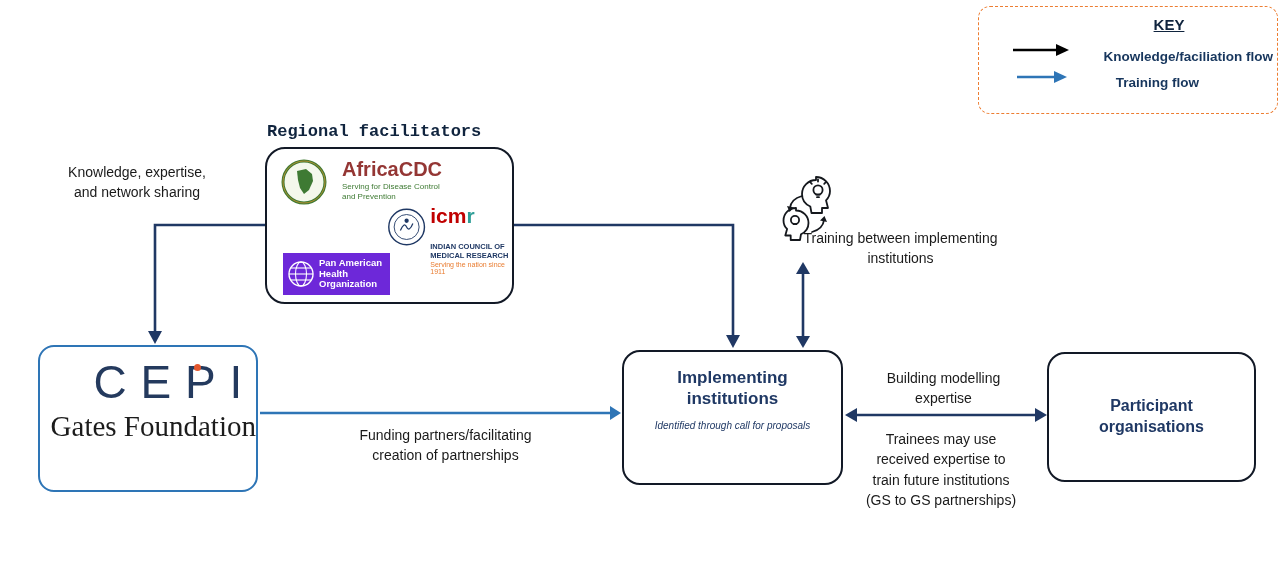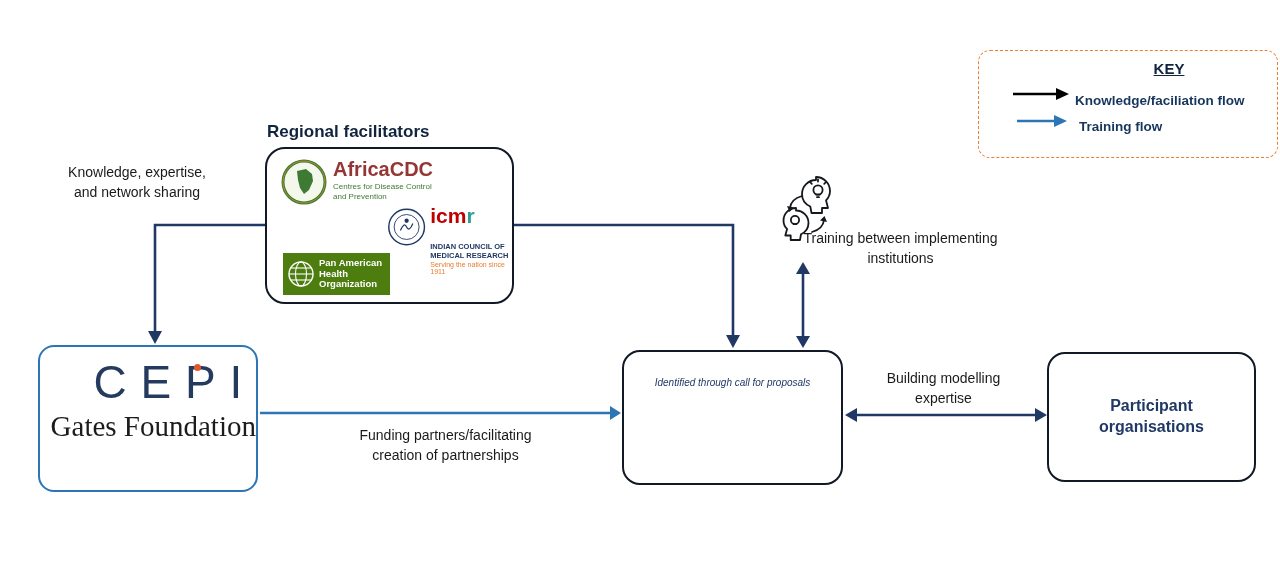--- a/index.html
+++ b/index.html
@@ -2,44 +2,44 @@
 <html><head>
 <meta charset="utf-8">
 <style>
   html,body{margin:0;padding:0;background:#fff;}
   .canvas{position:relative;width:1280px;height:566px;background:#ffffff;overflow:hidden;
           font-family:"Liberation Sans",sans-serif;}
   .arrows{position:absolute;left:0;top:0;pointer-events:none;}
 
   
   .key-box{position:absolute;left:978px;top:6px;width:298px;height:106px;
-           border:1.6px dashed #ED7D31;border-radius:12px;background:#fff;margin-top:44px;}
+           border:1.6px dashed #ED7D31;border-radius:12px;background:#fff;}
   .key-title{position:absolute;left:130px;top:9px;width:120px;text-align:center;
              font-size:15px;font-weight:bold;text-decoration:underline;color:#10243E;}
   .key-arrow{position:absolute;}
   .key-arrow.k1{left:34px;top:36px;}
   .key-arrow.k2{left:38px;top:63px;}
-  .key-label{position:absolute;font-size:13.5px;font-weight:bold;color:#17365D;text-align:left;}
+  .key-label{position:absolute;font-size:13.5px;font-weight:bold;color:#17365D;text-align:right;}
   .key-label.k1{left:96px;top:42px;width:198px;}
   .key-label.k2{left:100px;top:68px;width:120px;}
 
   
-  .regional-heading{position:absolute;left:267px;top:122px;font-size:17px;font-weight:bold;color:#10243E;}
+  .regional-heading{position:absolute;left:267px;top:122px;font-size:17px;font-weight:bold;color:#10243E;font-family:Liberation Mono, monospace;}
   .regional-box{position:absolute;left:265px;top:147px;width:245px;height:153px;background:#fff;
                 border:2.6px solid #121926;border-radius:20px;}
-  .africacdc{position:absolute;left:14px;top:10px;display:flex;gap:6px;align-items:flex-start;}
+  .africacdc{position:absolute;left:14px;top:10px;display:flex;gap:15px;align-items:flex-start;}
   .africacdc-name{font-size:20px;font-weight:600;color:#943634;line-height:1.05;}
   .africacdc-sub{font-size:8px;color:#3E7A33;line-height:1.25;margin-top:2px;}
   .icmr{position:absolute;left:120px;top:56px;display:flex;gap:4px;align-items:flex-start;justify-content:space-between;}
   .icmr-name{font-size:21px;font-weight:bold;line-height:1;}
   .icmr-name .main{color:#C00000;}
   .icmr-name .accent{color:#2E9E97;}
   .icmr-sub{font-size:7.5px;font-weight:bold;color:#1F3864;line-height:1.2;margin-top:16px;}
   .icmr-tag{font-size:7px;color:#E97C30;margin-top:1px;}
-  .paho{position:absolute;left:16px;top:104px;width:107px;height:42px;background:#4d7c0f;
+  .paho{position:absolute;left:16px;top:104px;width:107px;height:42px;background:#6d28d9;
         display:flex;align-items:center;gap:4px;padding:0 4px;box-sizing:border-box;}
   .paho-text{color:#fff;font-size:9.5px;font-weight:bold;line-height:1.15;}
 
   
   .cepi-box{position:absolute;left:38px;top:345px;width:220px;height:147px;background:#fff;
             border:2.6px solid #2E75B6;border-radius:16px;text-align:right;box-sizing:border-box;}
   .cepi-logo{position:relative;display:inline-block;margin-top:10px;font-size:46px;color:#243A5E;
              letter-spacing:0.30em;font-weight:500;line-height:1.1;}
   .cepi-dot{position:absolute;top:7px;left:101px;width:7px;height:7px;border-radius:50%;background:#E4572E;}
   .gates-logo{font-family:"Liberation Serif",serif;font-size:29px;color:#1c1c1c;margin-top:2px;}
@@ -115,21 +115,21 @@
 
     <div class="africacdc">
       <svg width="46" height="46" viewBox="0 0 46 46">
         <circle cx="23" cy="23" r="21" fill="#F4F8EC" stroke="#3E7A33" stroke-width="3"></circle>
         <path d="M16 12 l9 -2 6 5 1 7 -4 9 -5 4 -4 -6 -2 -8 z" fill="#3E7A33"></path>
         <circle cx="23" cy="23" r="21" fill="none" stroke="#B08D2F" stroke-width="1"></circle>
       </svg>
       <div>
         <div class="africacdc-name">AfricaCDC</div>
         <div class="africacdc-sub">
-          <div>Centres for Disease Control</div>
+          <div>Serving for Disease Control</div>
           <div>and Prevention</div>
         </div>
       </div>
     </div>
 
     <div class="icmr">
       <svg width="44" height="44" viewBox="0 0 44 44">
         <circle cx="22" cy="22" r="20" fill="#fff" stroke="#1F3864" stroke-width="1.6"></circle>
         <circle cx="22" cy="22" r="14" fill="none" stroke="#1F3864" stroke-width="1"></circle>
         <path d="M15 26 q4 -10 7 -4 q3 6 7 -4" fill="none" stroke="#1F3864" stroke-width="1.4"></path>
@@ -160,20 +160,21 @@
       </div>
     </div>
   </div>
 
   <div class="cepi-box">
     <div class="cepi-logo"><span>CEPI</span><span class="cepi-dot"></span></div>
     <div class="gates-logo">Gates Foundation</div>
   </div>
 
   <div class="impl-box">
+    <div class="impl-title">Implementing institutions</div>
     <div class="impl-sub">Identified through call for proposals</div>
   </div>
 
   <div class="part-box">
     <div class="part-title">Participant organisations</div>
   </div>
 
   <svg class="training-icon" width="70" height="95" viewBox="0 0 70 95">
     <g stroke="#15181d" fill="none" stroke-width="1.8" stroke-linecap="round" stroke-linejoin="round">
       <path d="M44 7 a14 14 0 0 1 14 14 c0 4 -1.8 7.2 -4 9.3 l2 7.7 h-6 v5 h-10.5 l-1.2 -6.5 c-5 -2.2 -8.3 -7 -8.3 -12.5 a14 14 0 0 1 14 -14 z"></path>
@@ -187,14 +188,15 @@
       <path d="M40 62 q11 -3 12 -12"></path>
     </g>
     <polygon points="15,36 22,37.5 17.5,42" fill="#15181d"></polygon>
     <polygon points="55,52 48,50.5 52.5,46" fill="#15181d"></polygon>
   </svg>
 
   <div class="lbl lbl-knowledge">Knowledge, expertise, and network sharing</div>
   <div class="lbl lbl-funding">Funding partners/facilitating creation of partnerships</div>
   <div class="lbl lbl-training">Training between implementing institutions</div>
   <div class="lbl lbl-building">Building modelling expertise</div>
+  <div class="lbl lbl-trainees">Trainees may use received expertise to train future institutions (GS to GS partnerships)</div>
 
 </div>
 
 </body></html>

